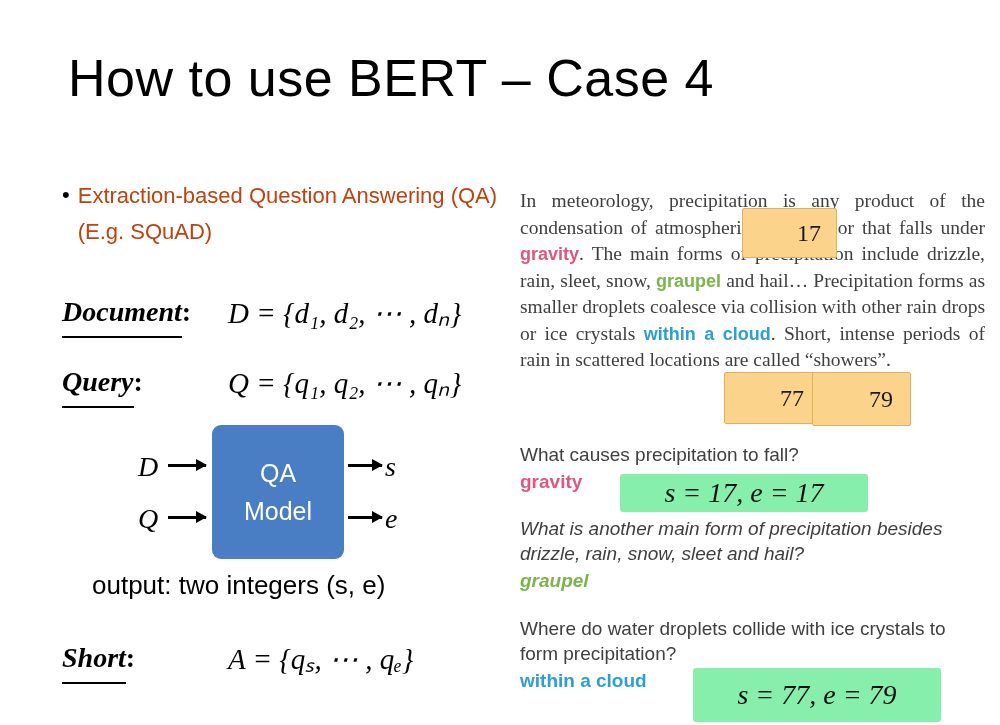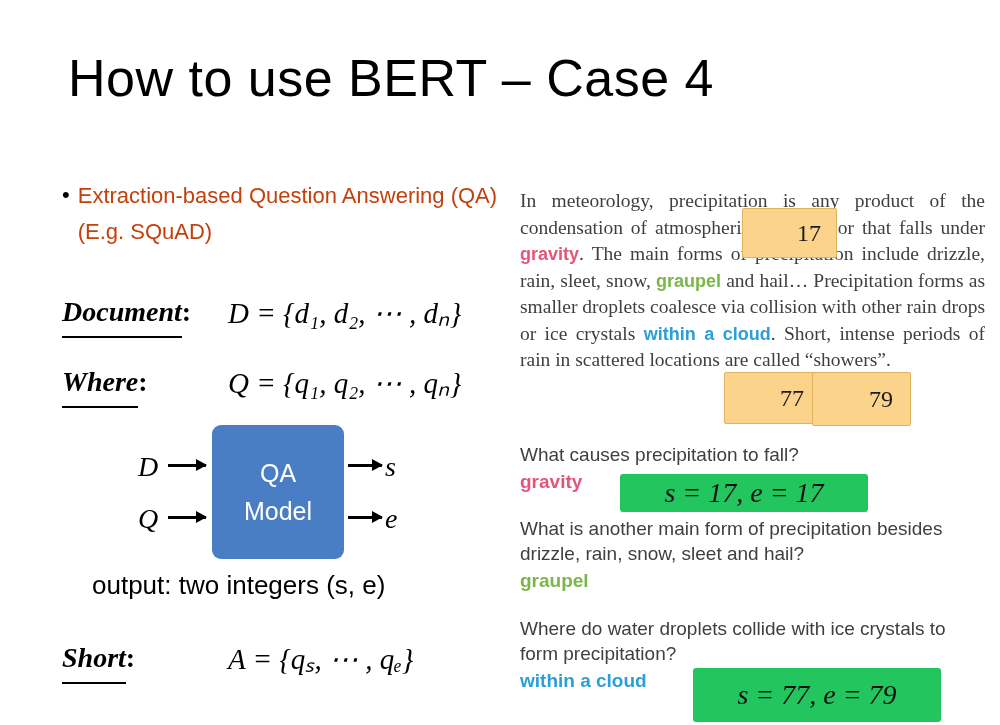--- a/index.html
+++ b/index.html
@@ -180,21 +180,21 @@
     line-height: 25px;
     color: #3f3f3f;
   }
   .q-text { margin: 0; }
   .ans-word { font-weight: bold; margin-top: 2px; }
   .ans-red { color: #e2567c; }
   .ans-green { color: #7ab648; }
   .ans-blue { color: #2a9fd8; }
 
   #qa1 { top: 442px; }
-  #qa2 { top: 516px; }
+  #qa2 { top: 516px; font-style: italic; }
   #qa3 { top: 616px; }
 
   
   .idx-box {
     position: absolute;
     background: #fbd38b;
     border: 1px solid #e0b25e;
     color: #1a1a1a;
     font-family: "Liberation Serif", serif;
     font-size: 24px;
@@ -203,21 +203,21 @@
     justify-content: center;
     border-radius: 2px;
     padding-left: 39px;
   }
   #idx-17 { left: 742px; top: 208px; width: 54px; height: 48px; }
   #idx-77 { left: 724px; top: 372px; width: 56px; height: 50px; }
   #idx-79 { left: 812px; top: 372px; width: 58px; height: 52px; }
 
   .se-box {
     position: absolute;
-    background: #22c55e;
+    background: #86efac;
     color: #111;
     font-family: "Liberation Serif", serif;
     font-style: italic;
     font-size: 28px;
     display: flex;
     align-items: center;
     justify-content: center;
     border-radius: 3px;
     white-space: nowrap;
   }
@@ -238,21 +238,21 @@
     </div>
   </div>
 
   <div class="label-row" id="doc-row">
     <span class="lbl">Document</span>
     <span class="lbl-colon">:</span>
   </div>
   <div class="formula" id="doc-formula">D = {d₁, d₂, ⋯ , dₙ}</div>
 
   <div class="label-row" id="query-row">
-    <span class="lbl">Where</span>
+    <span class="lbl">Query</span>
     <span class="lbl-colon">:</span>
   </div>
   <div class="formula" id="query-formula">Q = {q₁, q₂, ⋯ , qₙ}</div>
 
   <div class="diagram">
     <span class="dlabel" id="lab-d">D</span>
     <span class="dlabel" id="lab-q">Q</span>
     <span class="arrow" id="arr-d"></span>
     <span class="arrow" id="arr-q"></span>
     <div class="qa-box">

